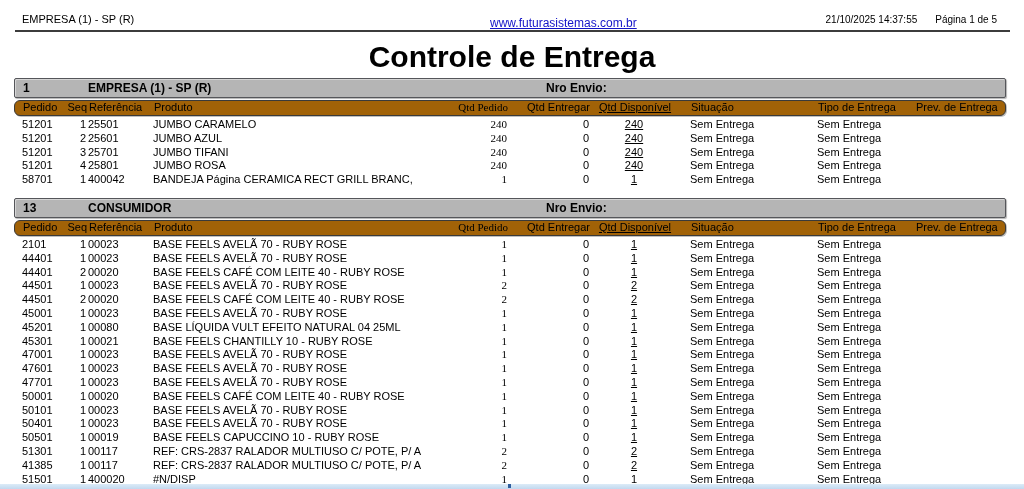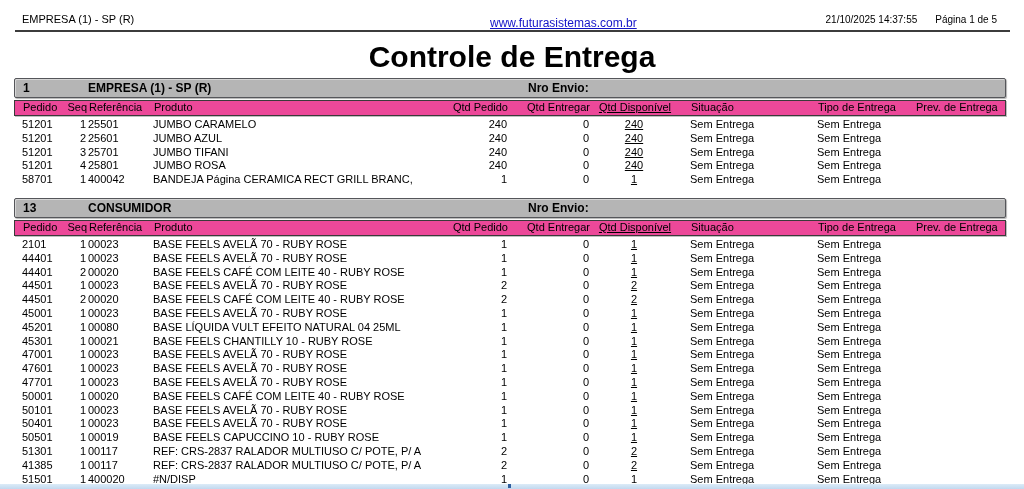--- a/index.html
+++ b/index.html
@@ -23,38 +23,38 @@
   #sections { position:absolute; top:78px; left:14px; width:992px; }
   .section  { margin-bottom:11px; }
   .band {
     position:relative; height:20px; line-height:18px;
     background:#b5b5b5; border:1px solid #55565a; border-radius:2px;
     box-shadow:1px 1px 1px rgba(0,0,0,0.30), inset 1px 1px 0 #d6d6d6;
     font-size:12px; font-weight:bold;
   }
   .band-code  { position:absolute; left:8px; }
   .band-name  { position:absolute; left:73px; }
-  .band-envio { position:absolute; left:513px; }
+  .band-envio { position:absolute; left:531px; }
   .grid-row {
     display:grid;
     grid-template-columns:42px 30px 64px 293px 64px 86px 84px 130px 100px 99px;
   }
   .thead {
     margin-top:2px; height:16px; line-height:13px; font-size:11px;
-    background:#ec4899; border:1px solid #3a3a3a; border-radius:0;
+    background:#a16207; border:1px solid #3a3a3a; border-radius:6px;
     box-shadow:1px 1px 0 rgba(0,0,0,0.25);
   }
   .tbody { margin-top:2px; }
   .row   { height:13.8px; line-height:13.8px; font-size:11px; }
   .cell  { overflow:hidden; white-space:nowrap; }
   .c0 { padding-left:8px; }
   .c1 { text-align:right; }
   .c2 { padding-left:2px; }
   .c3 { padding-left:3px; }
-  .c4 { text-align:right; }
+  .c4 { text-align:right;font-family:Liberation Serif, serif; }
   .c5 { text-align:right; padding-right:4px; }
   .c6 { text-align:center; padding-right:2px;text-decoration:underline; }
   .c7 { padding-left:13px; }
   .c8 { padding-left:10px; }
   .c9 { padding-left:8px; }
   
   .bottom-strip {
     position:absolute; left:0; right:0; bottom:0; height:5px;
     background:linear-gradient(#dcebf7,#c2d9ef);
   }

